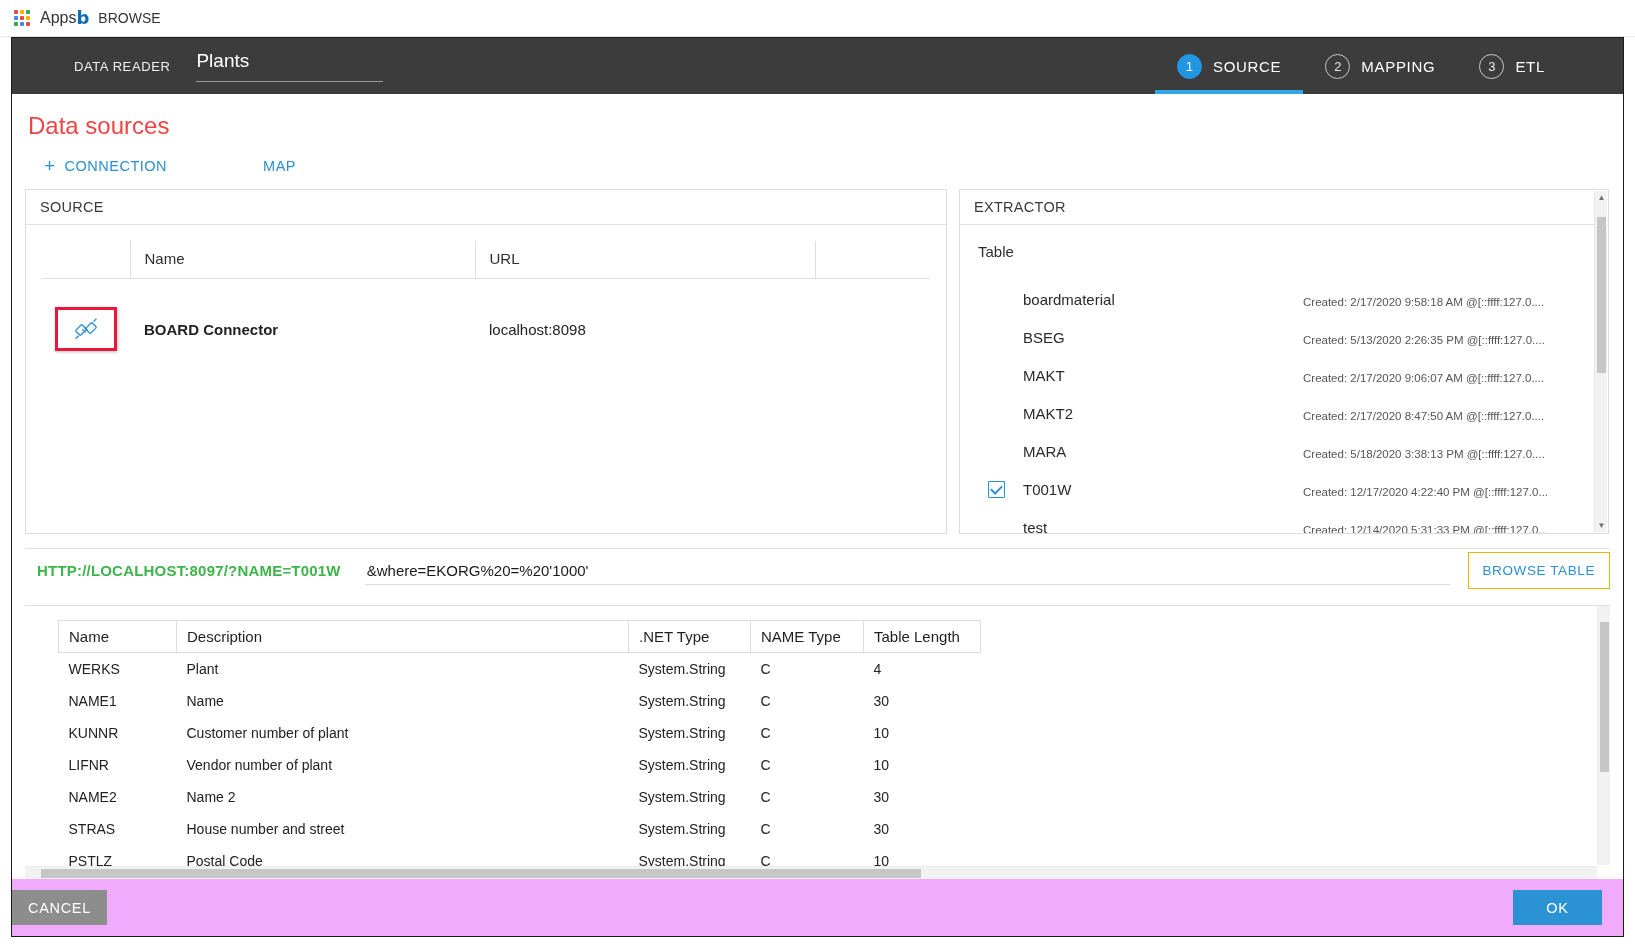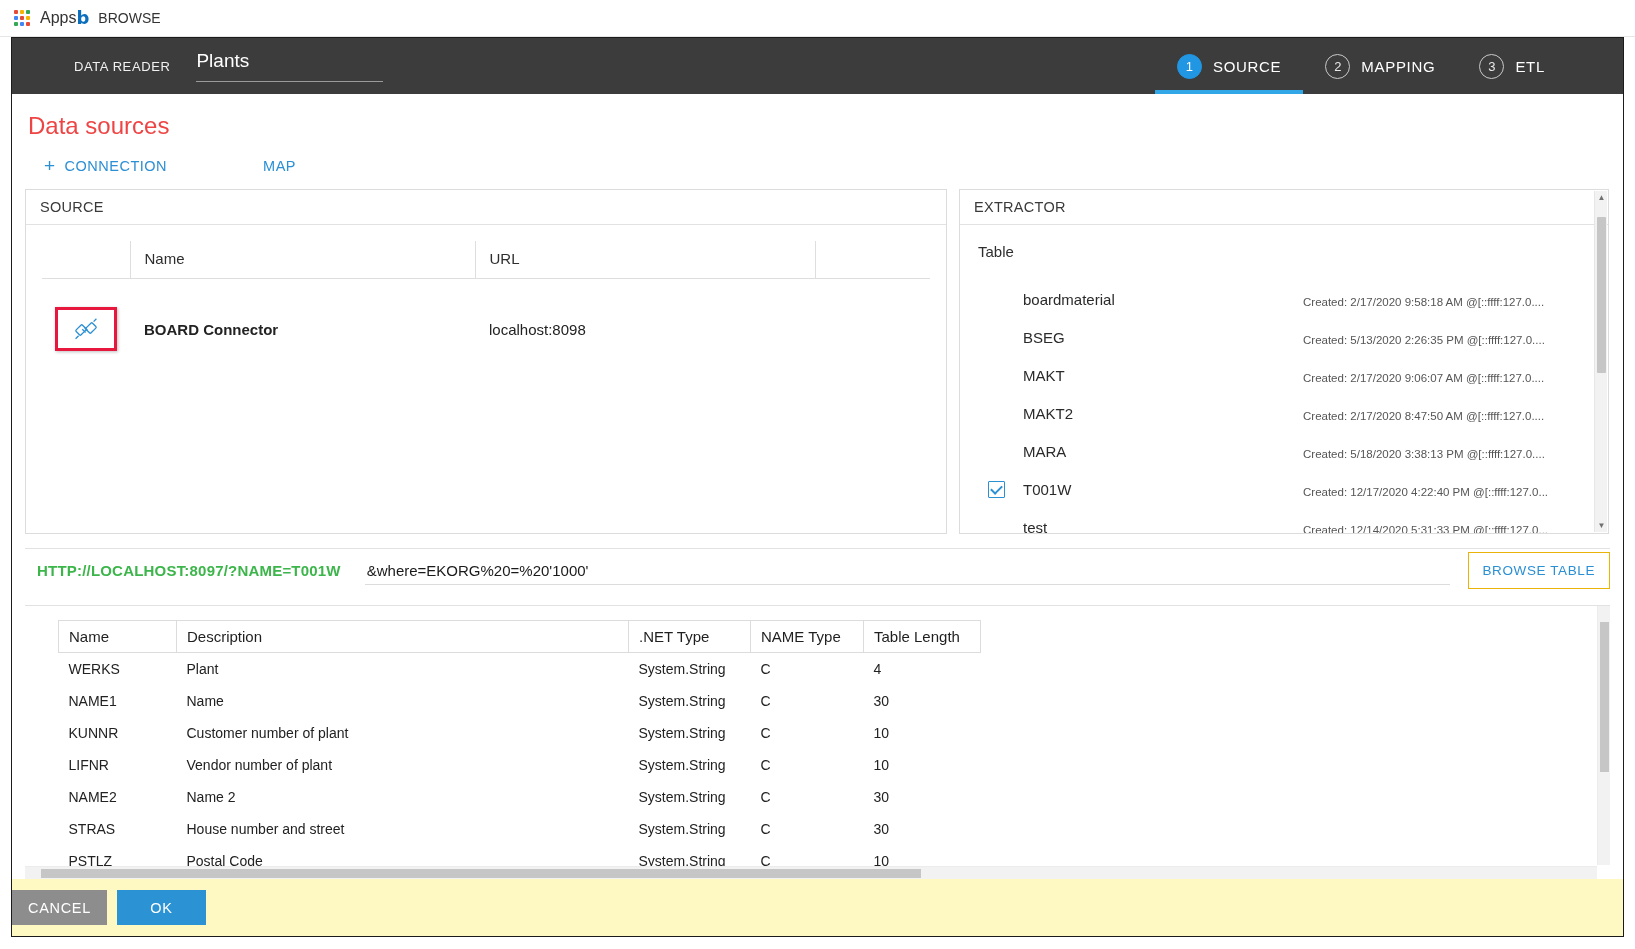--- a/index.html
+++ b/index.html
@@ -230,22 +230,22 @@
     border:none;
   }
   .fgrid th.w-name, .fgrid td.w-name{ width:118px; }
   .fgrid th.w-desc, .fgrid td.w-desc{ width:452px; }
   .fgrid th.w-net,  .fgrid td.w-net{ width:122px; }
   .fgrid th.w-abap, .fgrid td.w-abap{ width:113px; }
   .fgrid th.w-char, .fgrid td.w-char{ width:117px; }
 
   
   .footer{
-    height:57px; background:#fef9c3;
-    display:flex; align-items:center; justify-content:flex-start;
+    height:57px; background:#f0abfc;
+    display:flex; align-items:center; justify-content:space-between;
     gap:10px; padding-right:21px; flex:0 0 57px;
   }
   .btn{
     font-family:"Liberation Sans", sans-serif;
     font-size:14.5px; letter-spacing:.7px; color:#ffffff;
     border:none; cursor:pointer; padding:0;
     height:35px; width:89px;
   }
   .btn-cancel{ background:#8d8d8d; width:95px; }
   .btn-ok{ background:#2b92d4; }

